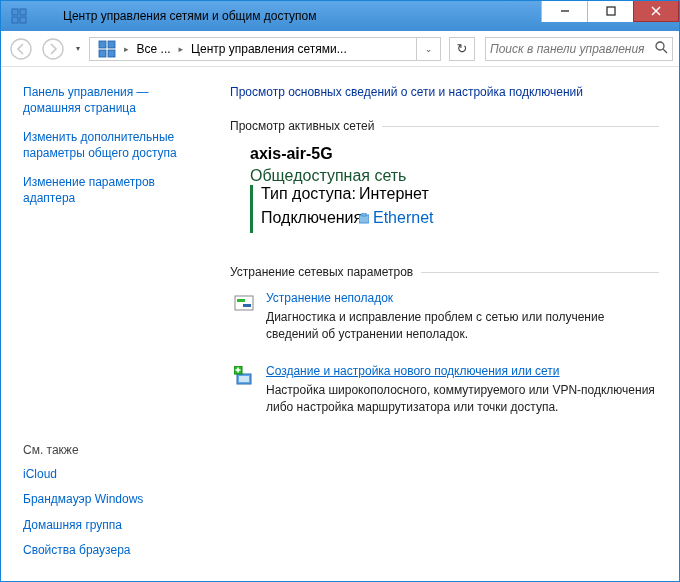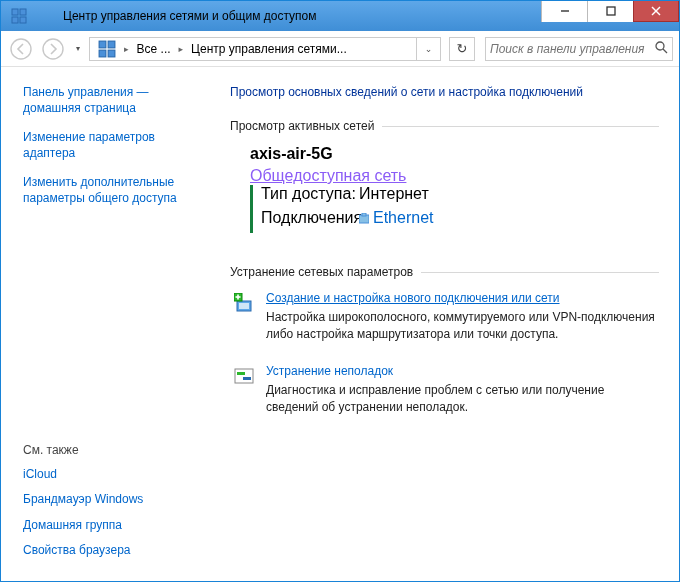--- a/index.html
+++ b/index.html
@@ -37,21 +37,21 @@
   .see-also .side-link { margin-bottom: 10px; }
   
   .main { flex: 1; padding: 16px 20px 12px 24px; }
   .page-heading { color: #003399; font-size: 12px; line-height: 1.5; margin-bottom: 18px; }
   .section-label { font-size: 12px; color: #222; display: flex; align-items: center; margin-bottom: 12px; }
   .section-label::after { content: ""; flex: 1; border-top: 1px solid #d8d8d8; margin-left: 8px; }
   
   .net-row { display: flex; font-size: 16px; margin-bottom: 32px; padding-left: 20px; flex-direction: column; }
   .net-left { flex: 1; }
   .net-name { font-weight: bold; margin-bottom: 4px; }
-  .net-type { color: #8b5cf6; text-decoration: underline; }
+  .net-type { color: #14532d; }
   .net-right { width: 188px; border-left: 3px solid #15803d; padding-left: 8px; }
   .prop-row { display: flex; margin-bottom: 6px; }
   .prop-label { width: 98px; }
   .prop-val { flex: 1; }
   .link { color: #0066cc; cursor: pointer; }
   .eth-icon { display: inline-block; width: 10px; height: 12px; vertical-align: middle; margin-right: 4px; }
   
   .setting-item { display: flex; font-size: 12px; margin-bottom: 20px; padding-left: 4px; }
   .setting-icon { width: 20px; height: 20px; margin-right: 12px; margin-top: 2px; flex-shrink: 0; }
   .setting-body { flex: 1; }
@@ -125,22 +125,22 @@
           <circle cx="5" cy="5" r="4" fill="none" stroke="#555" stroke-width="1.3"></circle>
           <line x1="8" y1="8" x2="12" y2="12" stroke="#555" stroke-width="1.3"></line>
         </svg>
     </span>
   </div>
 </div>
 
 <div class="content">
   <div class="sidebar">
     <div class="heading-link">Панель управления — домашняя страница</div>
+    <div class="side-link">Изменить дополнительные параметры общего доступа</div>
     <div class="side-link">Изменение параметров адаптера</div>
-    <div class="side-link">Изменить дополнительные параметры общего доступа</div>
 
     <div class="see-also-title">См. также</div>
     <div class="see-also">
       <div class="side-link">iCloud</div>
       <div class="side-link">Брандмауэр Windows</div>
       <div class="side-link">Домашняя группа</div>
       <div class="side-link">Свойства браузера</div>
     </div>
   </div>
 
@@ -168,38 +168,38 @@
             </svg><span class="link">Ethernet</span>
           </span>
         </div>
       </div>
     </div>
 
     <div class="section-label">Устранение сетевых параметров</div>
 
     <div class="setting-item">
       <svg class="setting-icon" viewBox="0 0 20 20">
+        <rect x="1" y="3" width="18" height="14" fill="#fff" stroke="#888"></rect>
+        <rect x="3" y="6" width="8" height="3" fill="#2db82d"></rect>
+        <rect x="9" y="11" width="8" height="3" fill="#2a6bb0"></rect>
+      </svg>
+      <div class="setting-body">
+        <div class="setting-title" style="text-decoration:none">Устранение неполадок</div>
+        <div class="setting-desc">Диагностика и исправление проблем с сетью или получение сведений об устранении неполадок.</div>
+      </div>
+    </div>
+
+    <div class="setting-item">
+      <svg class="setting-icon" viewBox="0 0 20 20">
         <rect x="3" y="8" width="14" height="10" fill="#5ea7e8" stroke="#2a6bb0"></rect>
         <rect x="5" y="10" width="10" height="6" fill="#cfe6f7"></rect>
         <rect x="0" y="0" width="8" height="8" fill="#2db82d" stroke="#0a8a0a"></rect>
         <line x1="4" y1="1.5" x2="4" y2="6.5" stroke="#fff" stroke-width="1.6"></line>
         <line x1="1.5" y1="4" x2="6.5" y2="4" stroke="#fff" stroke-width="1.6"></line>
       </svg>
       <div class="setting-body">
         <div class="setting-title">Создание и настройка нового подключения или сети</div>
         <div class="setting-desc">Настройка широкополосного, коммутируемого или VPN-подключения либо настройка маршрутизатора или точки доступа.</div>
       </div>
     </div>
 
-    <div class="setting-item">
-      <svg class="setting-icon" viewBox="0 0 20 20">
-        <rect x="1" y="3" width="18" height="14" fill="#fff" stroke="#888"></rect>
-        <rect x="3" y="6" width="8" height="3" fill="#2db82d"></rect>
-        <rect x="9" y="11" width="8" height="3" fill="#2a6bb0"></rect>
-      </svg>
-      <div class="setting-body">
-        <div class="setting-title" style="text-decoration:none">Устранение неполадок</div>
-        <div class="setting-desc">Диагностика и исправление проблем с сетью или получение сведений об устранении неполадок.</div>
-      </div>
-    </div>
-
   </div>
 </div>
 
 </body></html>

